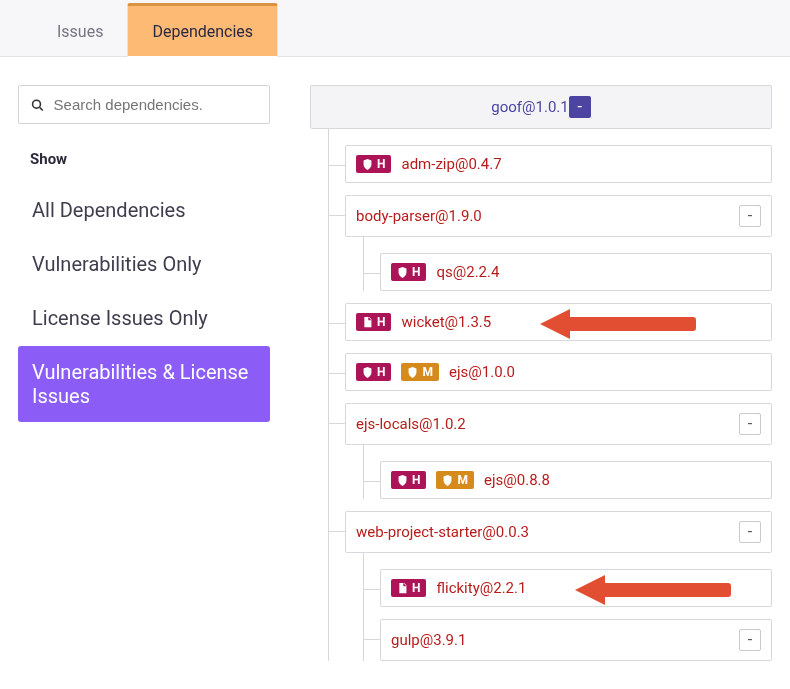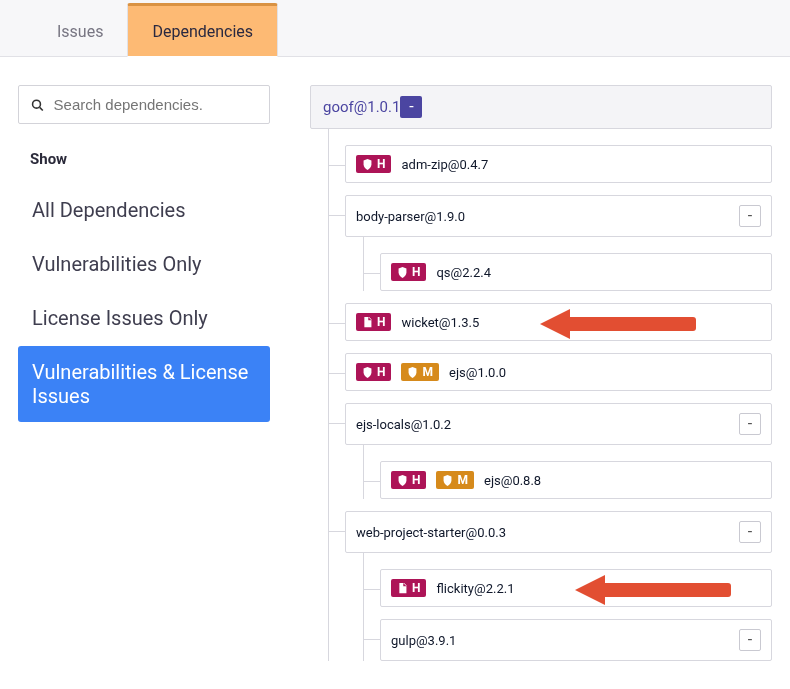--- a/index.html
+++ b/index.html
@@ -70,34 +70,34 @@
   }
   .filter {
     padding: 14px 14px;
     font-size: 20px;
     color: #3f3e4f;
     cursor: pointer;
     border-radius: 3px;
     margin-bottom: 2px;
   }
   .filter.active {
-    background: #3b82f6;
+    background: #8b5cf6;
     color: #fff;
   }
   .tree {
     flex: 1;
     min-width: 0;
   }
   .root-row {
     background: #f4f4f7;
     border: 1px solid #d7d7de;
     padding: 10px 12px;
     display: flex;
     align-items: center;
-    justify-content: flex-start;
+    justify-content: center;
     border-radius: 2px;
   }
   .root-row .label {
     color: #4b45a1;
     font-size: 15px;
   }
   .collapse-btn {
     width: 22px; height: 22px;
     background: #4b45a1;
     color: #fff;
@@ -132,22 +132,22 @@
     border: 1px solid #d7d7de;
     border-radius: 2px;
     padding: 9px 10px;
     display: flex;
     align-items: center;
     gap: 10px;
     background: #fff;
     position: relative;
   }
   .node-row .label {
-    color: #0f172a;
-    font-size: 13px;
+    color: #b91c1c;
+    font-size: 15px;
   }
   .node-row .collapse-btn { margin-left: auto; }
   .badge {
     display: inline-flex;
     align-items: center;
     gap: 4px;
     padding: 3px 6px;
     border-radius: 2px;
     color: #fff;
     font-size: 12px;

